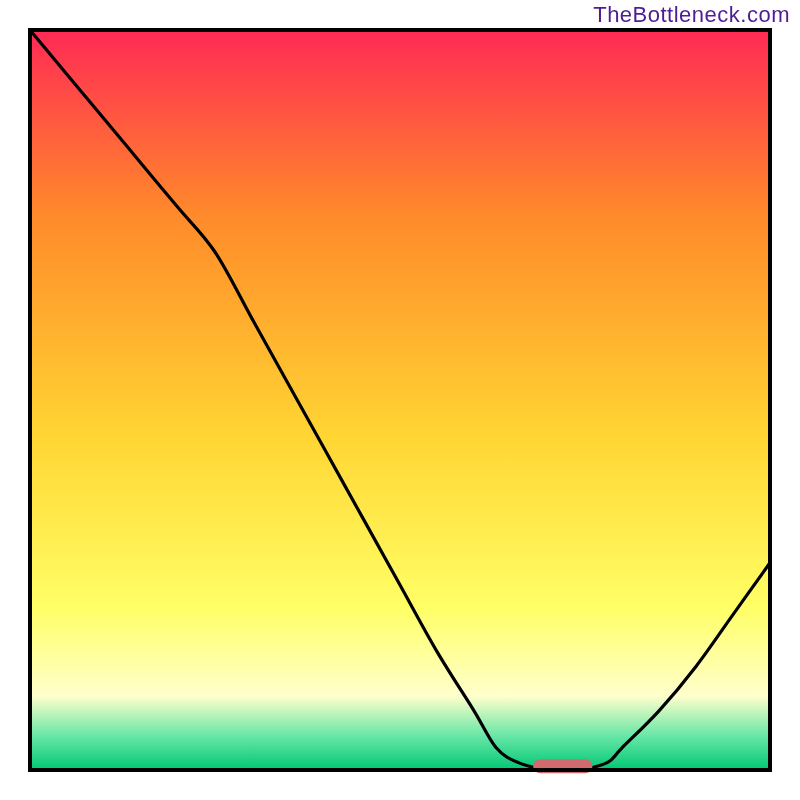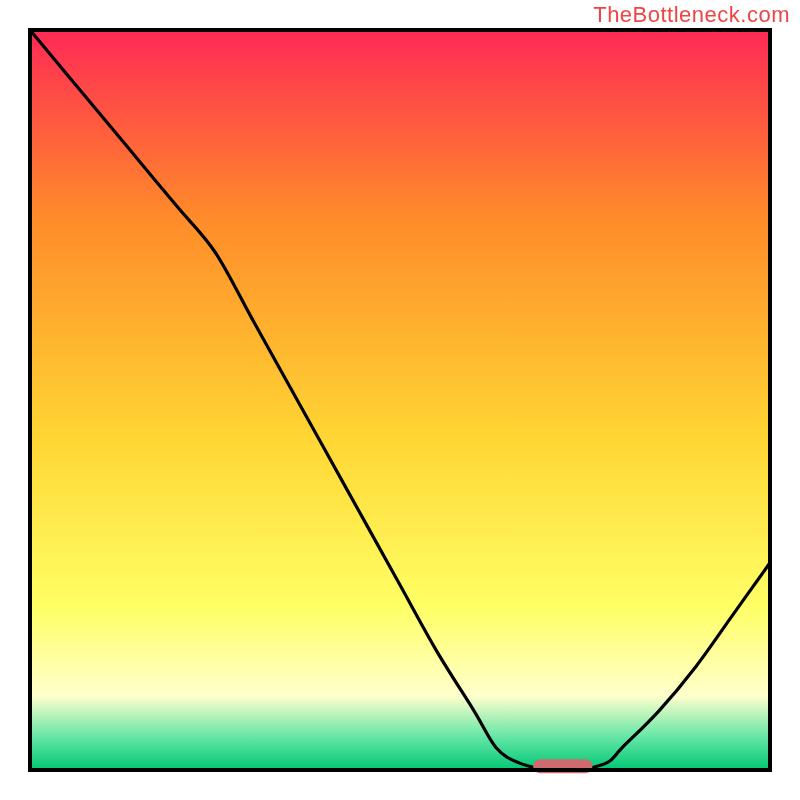--- a/index.html
+++ b/index.html
@@ -13,21 +13,21 @@
   }
   .stage {
     position: relative;
     width: 800px;
     height: 800px;
   }
   .watermark {
     position: absolute;
     top: 2px;
     right: 10px;
-    color: #ef4444;
+    color: #4c1d95;
     font-size: 22px;
     font-weight: 500;
     letter-spacing: 0.5px;
     user-select: none;
     z-index: 3;
   }
   svg.plot {
     position: absolute;
     top: 0;
     left: 0;

